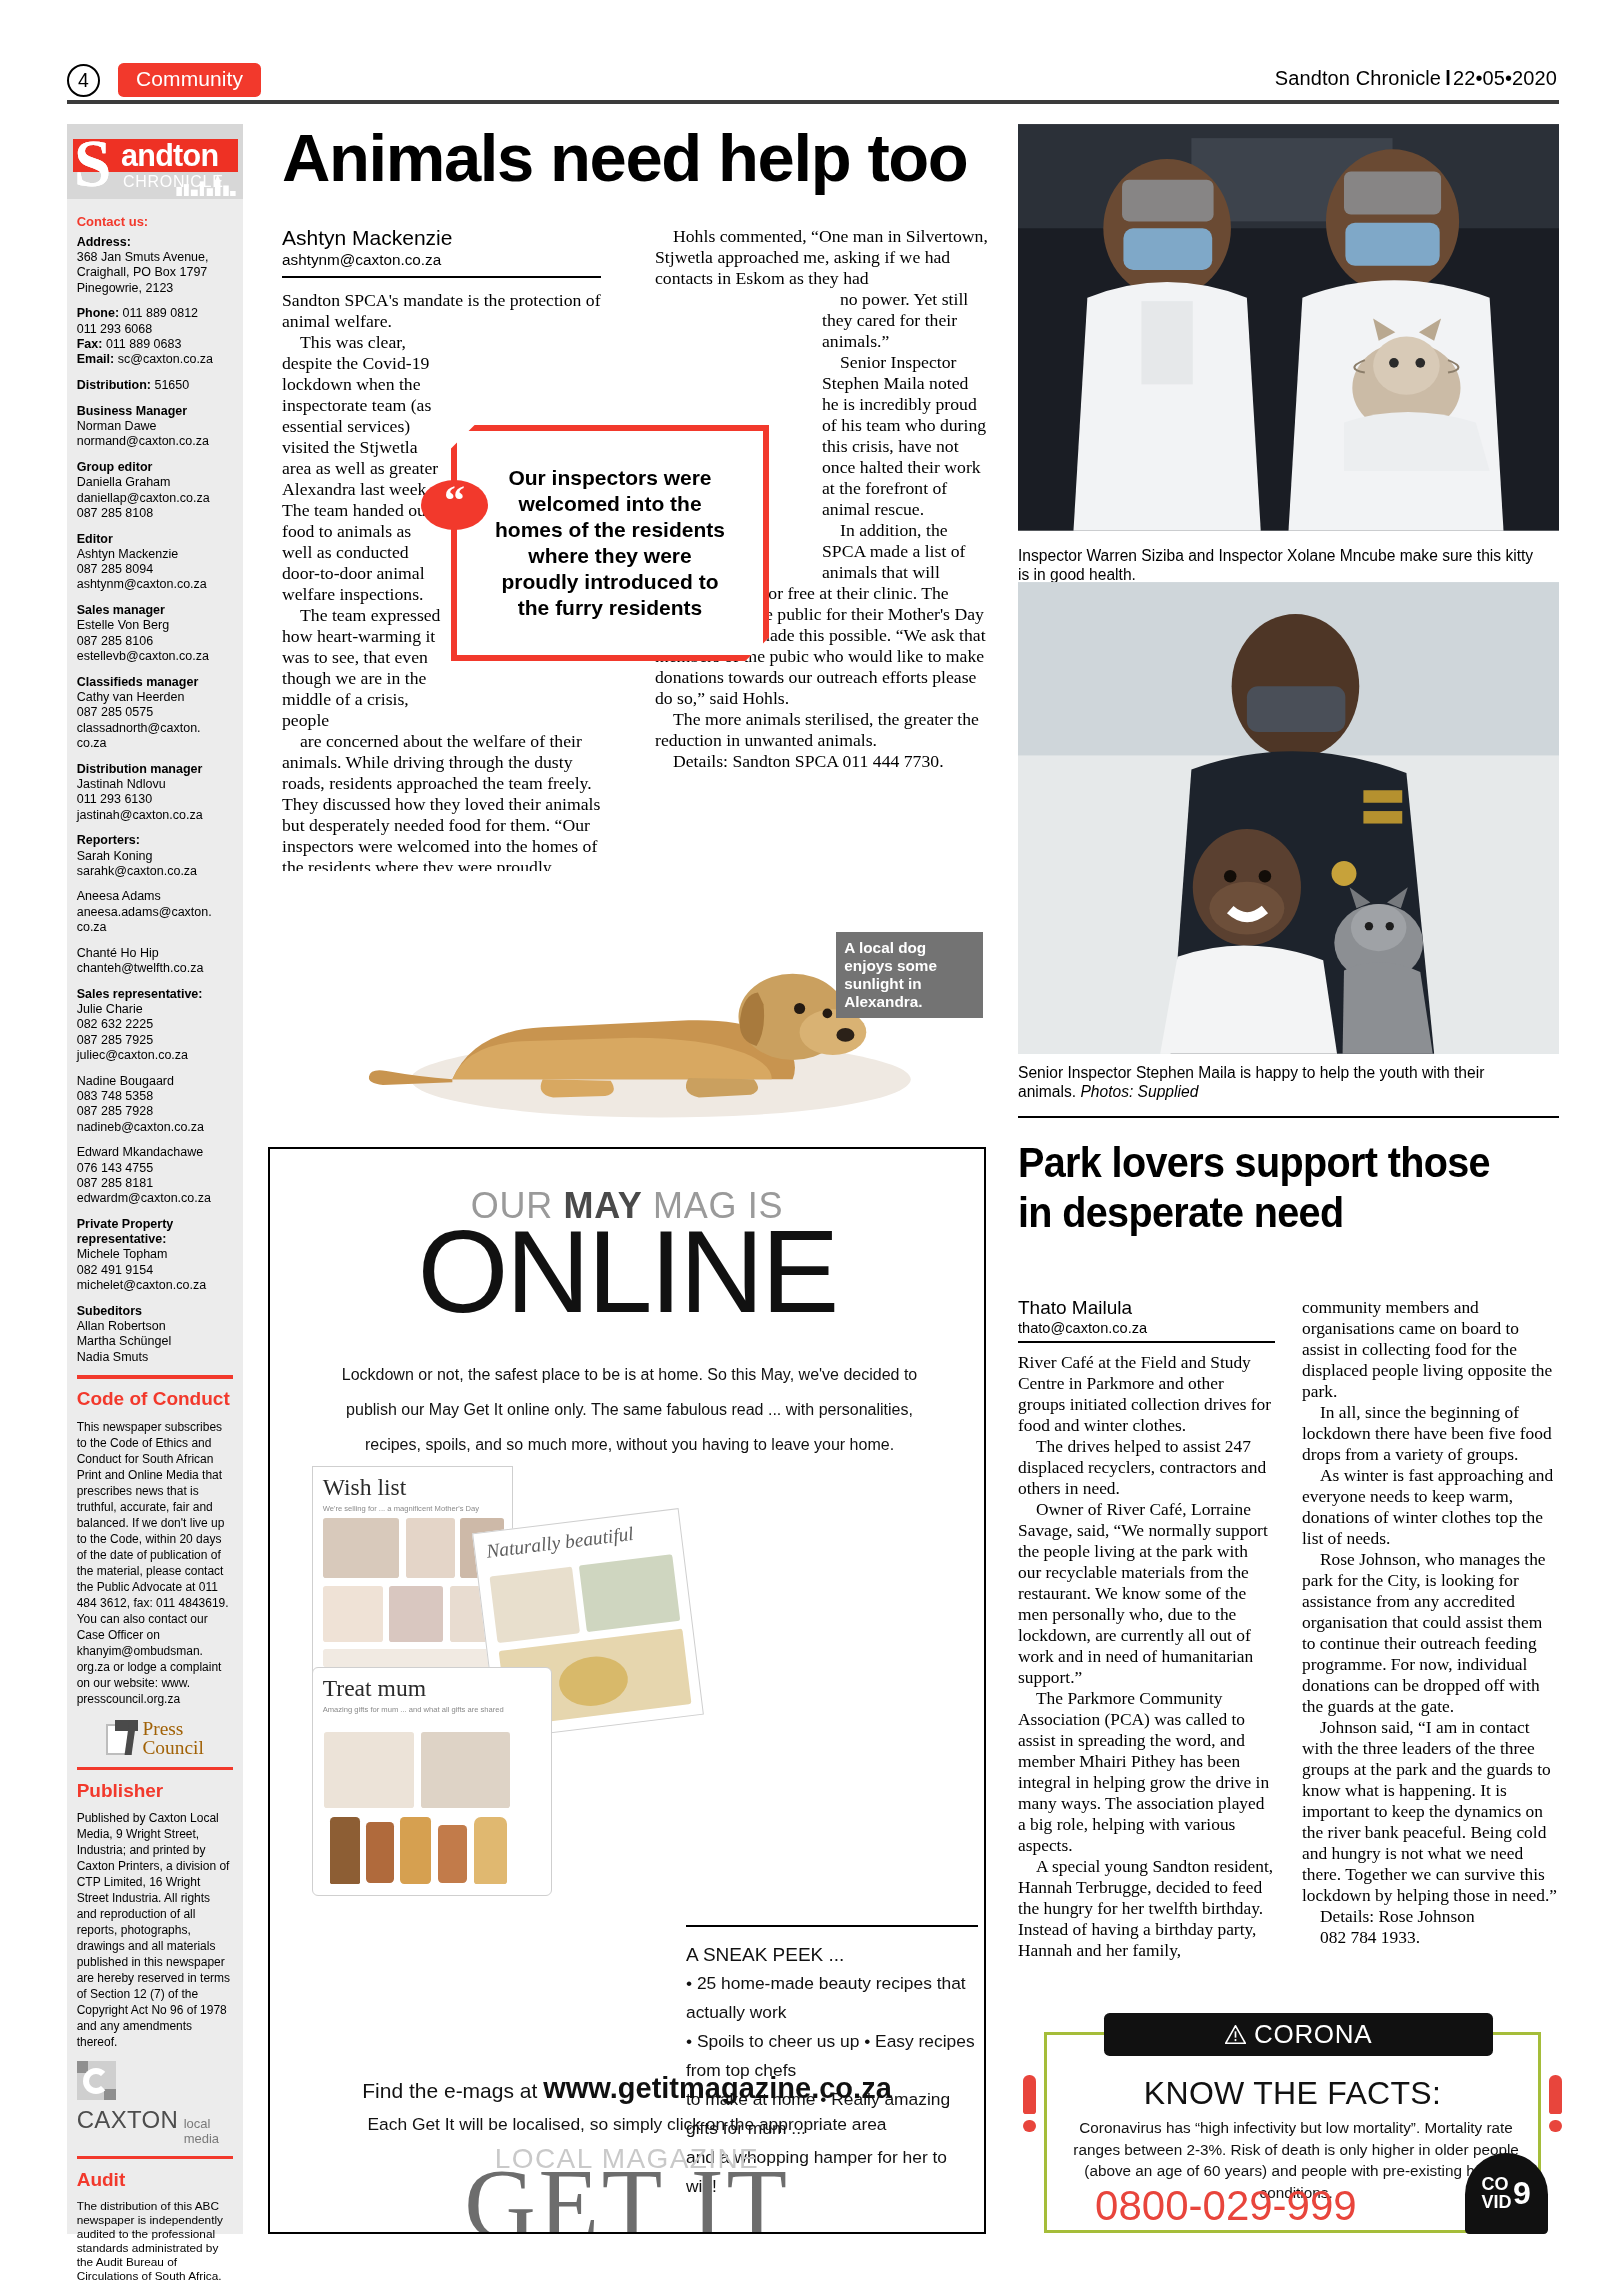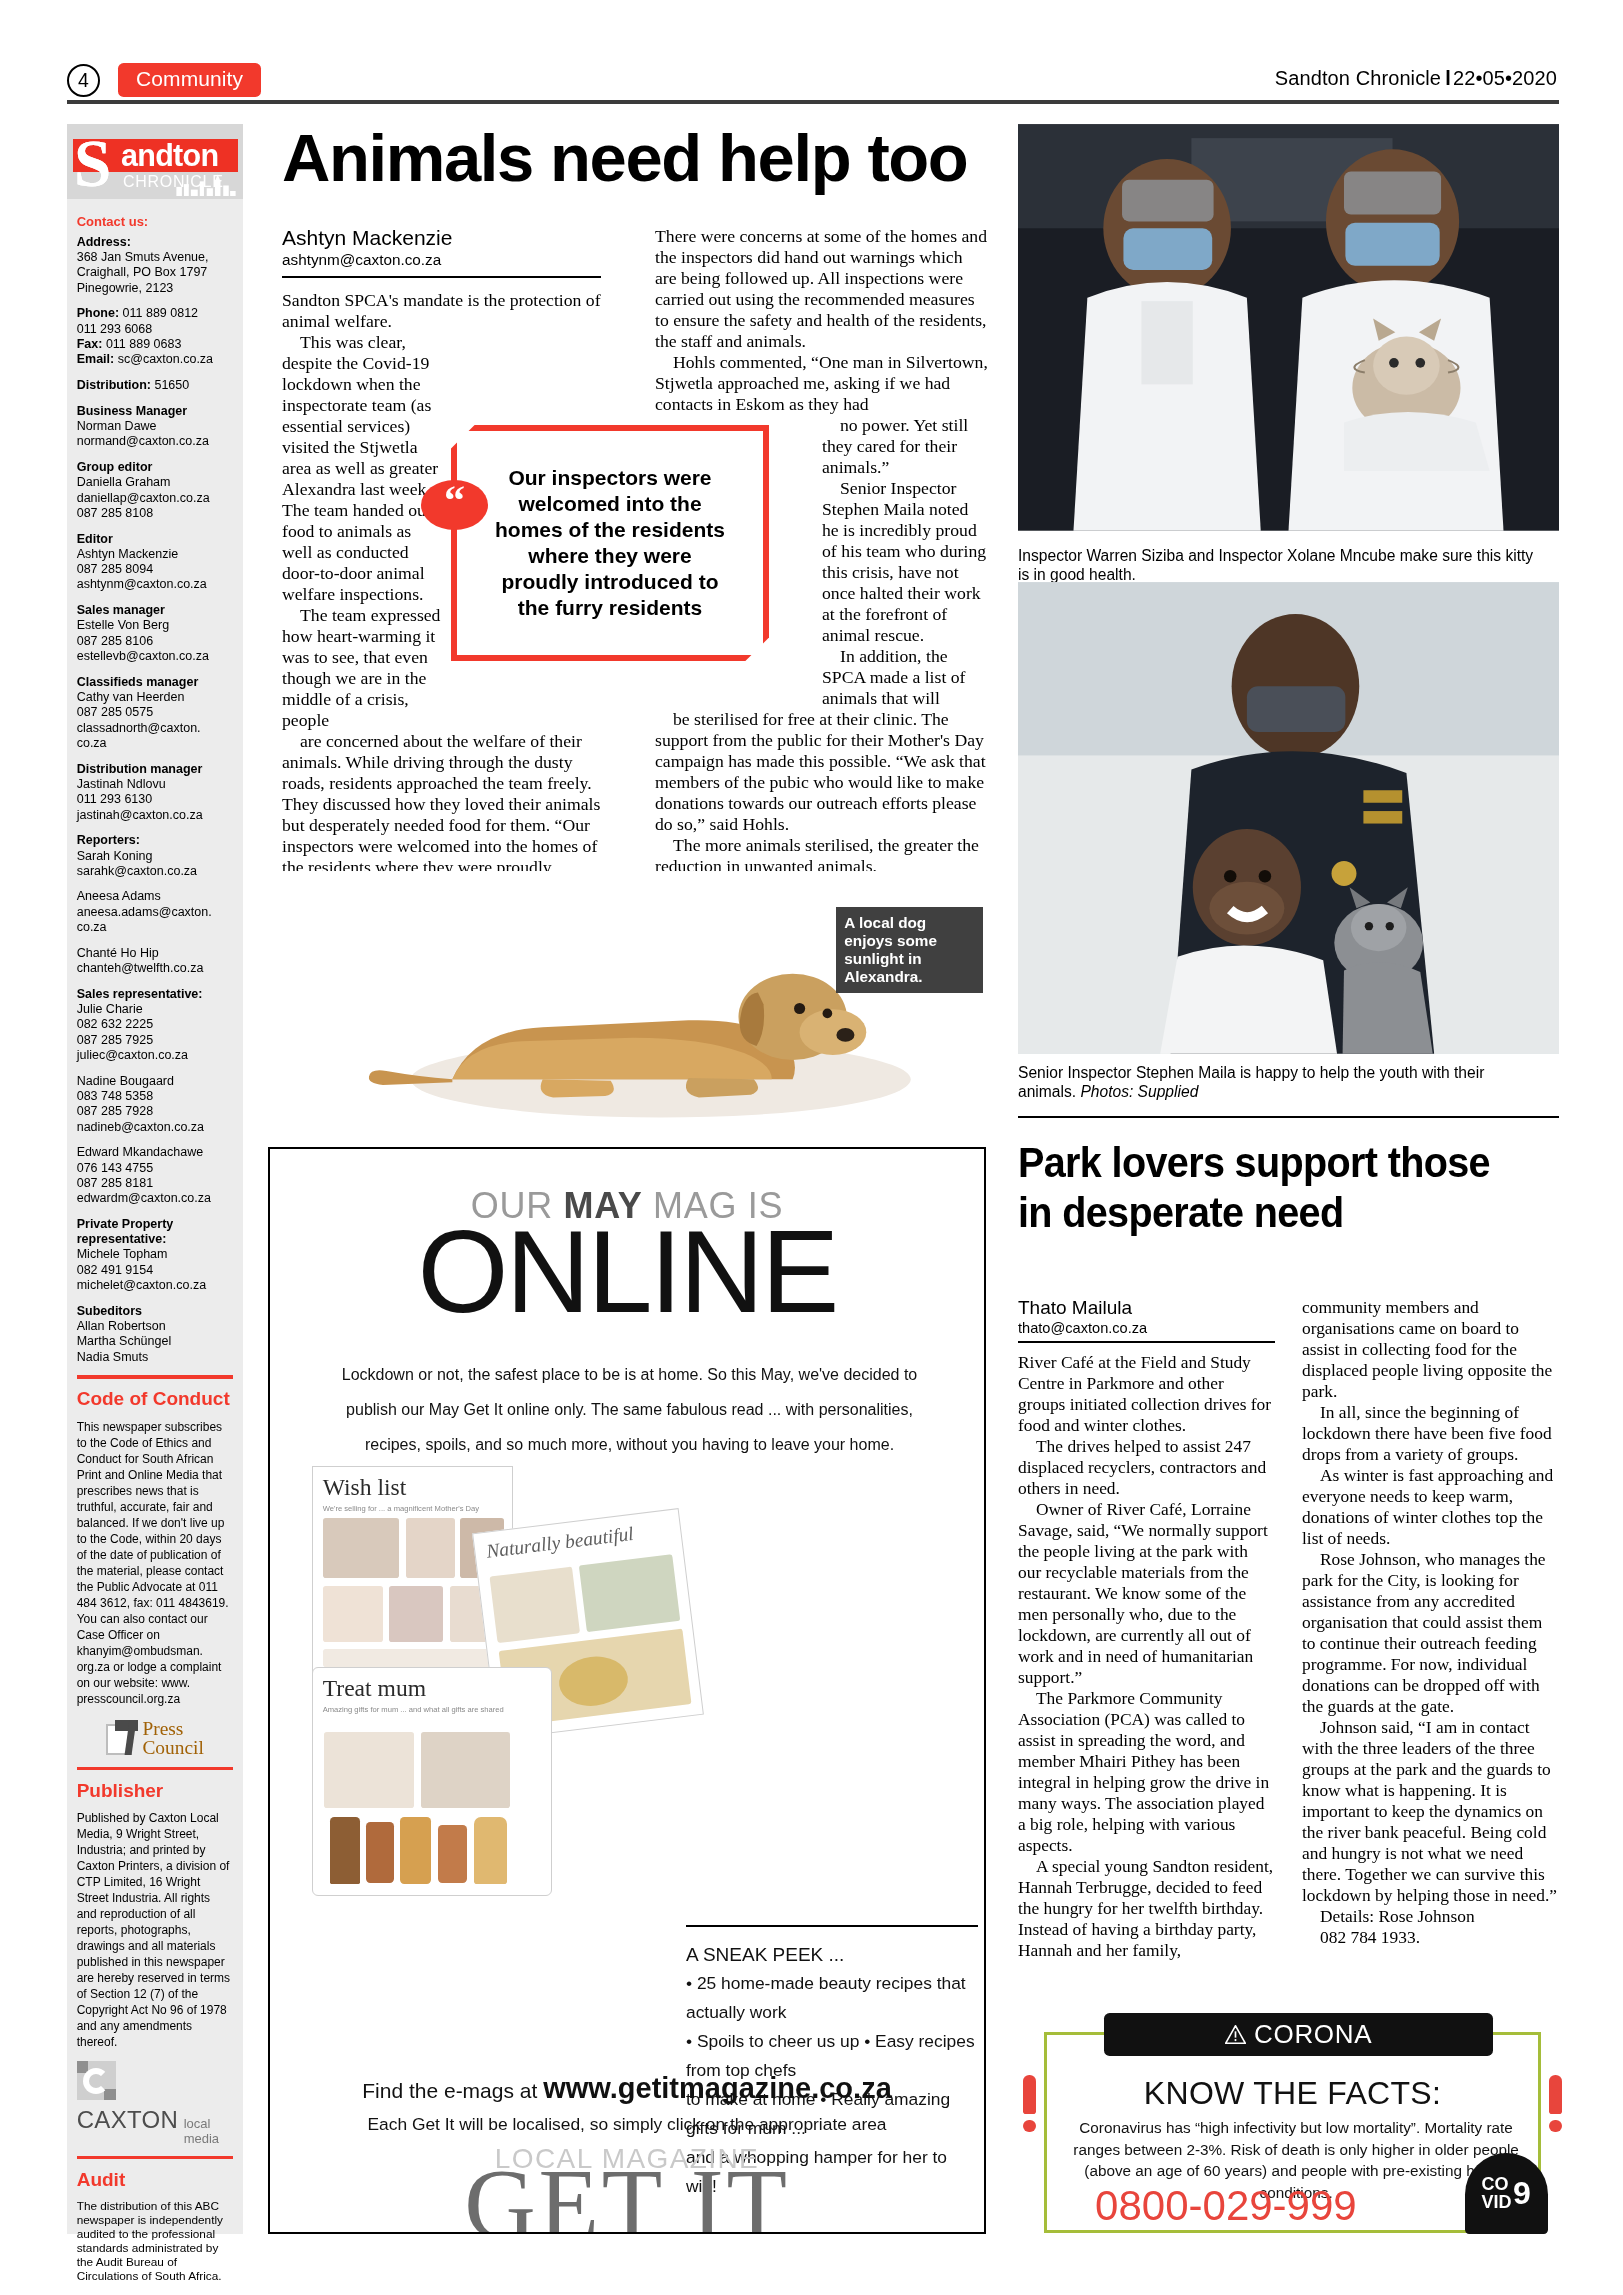--- a/index.html
+++ b/index.html
@@ -133,22 +133,22 @@
     font-size: 42px; font-weight:700; font-family:"Liberation Serif", serif; line-height: 0;
     padding-bottom: 11px;
   }
 
   
   .dog-photo {
     position:absolute; left: 244px; top: 871px; width: 757px; height: 257px;
     overflow:hidden;
   }
   .dog-caption {
-    position:absolute; left: 836px; top: 907px; width: 147px;
-    background:#404040; color:#fff; font-weight:700; font-size: 15.3px; line-height: 18px;
+    position:absolute; left: 836px; top: 932px; width: 147px;
+    background:#737373; color:#fff; font-weight:700; font-size: 15.3px; line-height: 18px;
     padding: 7px 8.3px;
   }
 
   
   .photo1 { position:absolute; left: 1018px; top: 124px; width: 541px; height: 407px; overflow:hidden; }
   .cap1 { position:absolute; left: 1018px; top: 546px; width: 528px; font-size: 15.6px; line-height: 19.4px; }
   .photo2 { position:absolute; left: 1018px; top: 582px; width: 541px; height: 472px; overflow:hidden; }
   .cap2 { position:absolute; left: 1018px; top: 1063px; width: 528px; font-size: 15.6px; line-height: 19.4px; }
   .cap2 i { font-style: italic; }
   .right-rule { position:absolute; left:1018px; top:1116px; width:541px; height:2.1px; background:#000; }
@@ -436,21 +436,20 @@
   </div>
   <div class="byline-rule"></div>
 
   <div class="art-col-a" id="main-col-a">
       <p>Sandton SPCA's mandate is the protection of animal welfare.</p>
       <p class="ind narrow">This was clear, despite the Covid-19 lockdown when the inspectorate team (as essential services) visited the Stjwetla area as well as greater Alexandra last week. The team handed out food to animals as well as conducted door-to-door animal welfare inspections.</p>
       <p class="ind narrow">The team expressed how heart-warming it was to see, that even though we are in the middle of a crisis, people</p>
       <p class="ind">are concerned about the welfare of their animals. While driving through the dusty roads, residents approached the team freely. They discussed how they loved their animals but desperately needed food for them. “Our inspectors were welcomed into the homes of the residents where they were proudly introduced to the furry residents,” said general manager Ralph Hohls.</p>
     </div>
   <div class="art-col-b" id="main-col-b">
-      <p>There were concerns at some of the homes and the inspectors did hand out warnings which are being followed up. All inspections were carried out using the recommended measures to ensure the safety and health of the residents, the staff and animals.</p>
       <p class="ind">Hohls commented, “One man in Silvertown, Stjwetla approached me, asking if we had contacts in Eskom as they had</p>
       <p class="ind narrow">no power. Yet still they cared for their animals.”</p>
       <p class="ind narrow">Senior Inspector Stephen Maila noted he is incredibly proud of his team who during this crisis, have not once halted their work at the forefront of animal rescue.</p>
       <p class="ind narrow">In addition, the SPCA made a list of animals that will</p>
       <p class="ind">be sterilised for free at their clinic. The support from the public for their Mother's Day campaign has made this possible. “We ask that members of the pubic who would like to make donations towards our outreach efforts please do so,” said Hohls.</p>
       <p class="ind">The more animals sterilised, the greater the reduction in unwanted animals.</p>
       <p class="ind">Details: Sandton SPCA 011 444 7730.</p>
     </div>
 
   <div class="pullquote">

